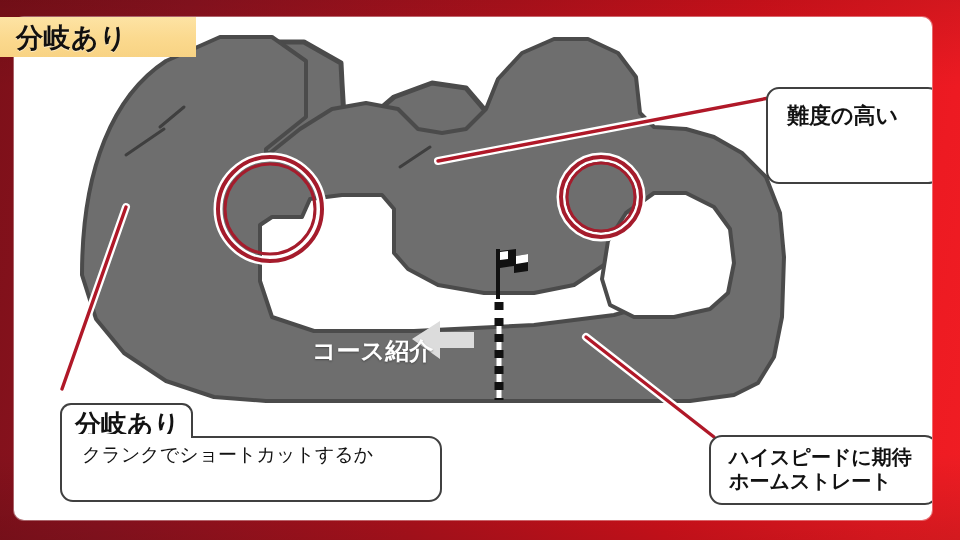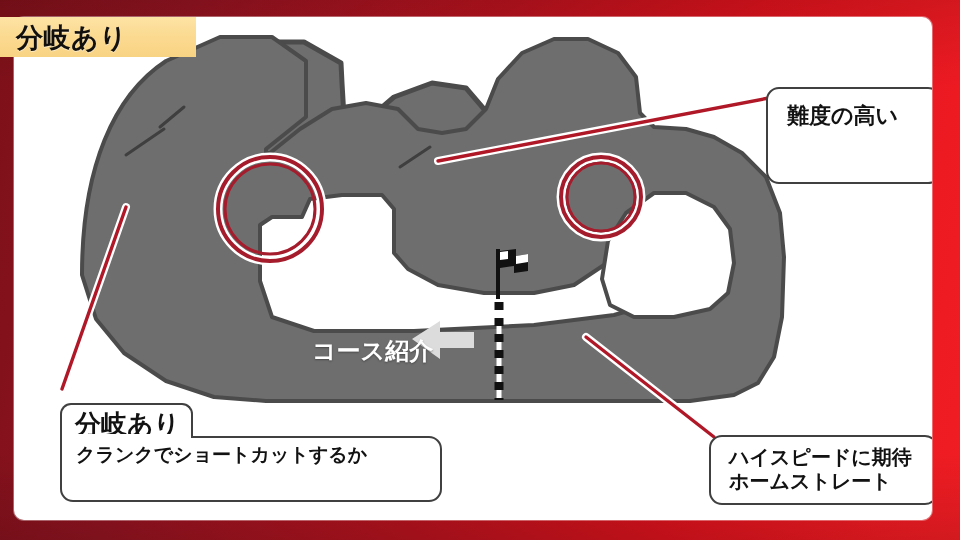--- a/index.html
+++ b/index.html
@@ -60,21 +60,21 @@
   #callout-branch-tab{
     left:46px;top:386px;width:133px;height:35px;
     border-bottom:none;border-radius:11px 11px 0 0;
     z-index:7;padding:4px 0 0 13px;
   }
   #callout-branch-tab .line{font-size:26px;}
   #callout-branch-body{
     left:46px;top:419px;width:382px;height:66px;
     border-radius:0 13px 13px 13px;padding:5px 0 0 14px;z-index:5;
   }
-  #callout-branch-body .line{font-size:19px;font-weight:bold;}
+  #callout-branch-body .line{font-size:19px;font-weight:normal;margin-left:6px;}
   
   #branch-merge{
     position:absolute;left:48px;top:417px;width:129px;height:6px;
     background:#fff;z-index:8;
   }
   
   #direction-label{
     position:absolute;left:298px;top:318px;z-index:4;
     font-size:24px;font-weight:bold;color:#ffffff;white-space:nowrap;
     text-shadow:0 1px 2px rgba(0,0,0,.35);

